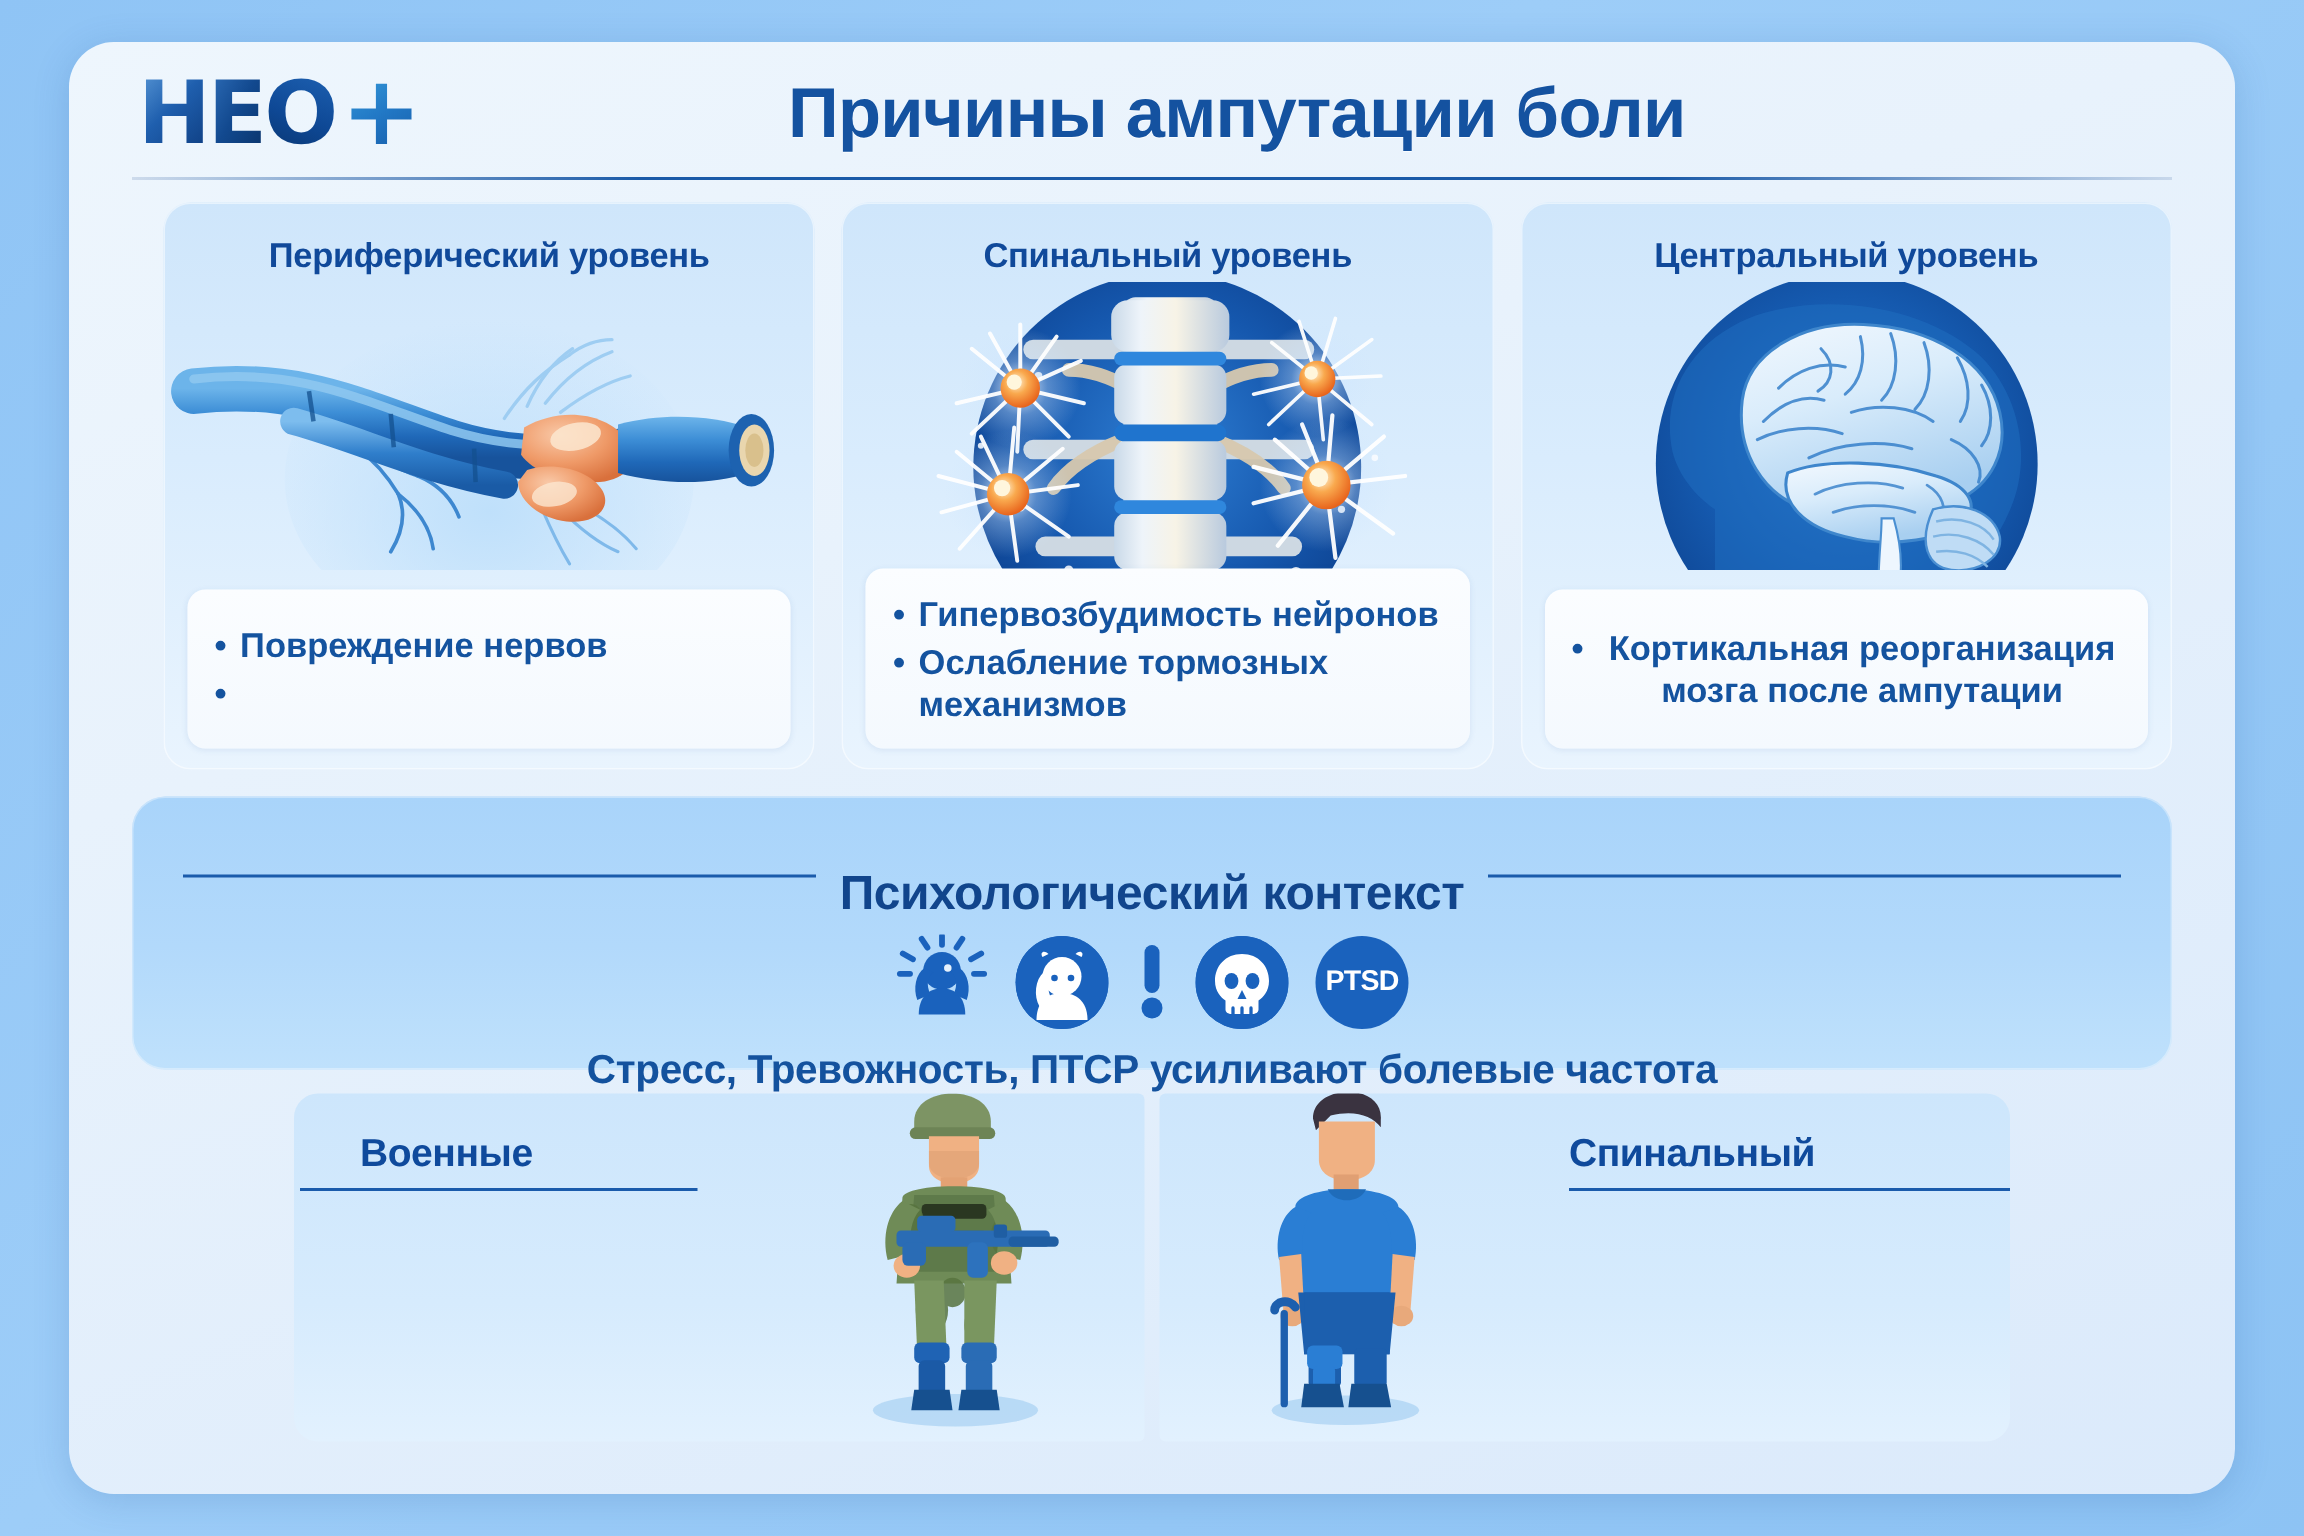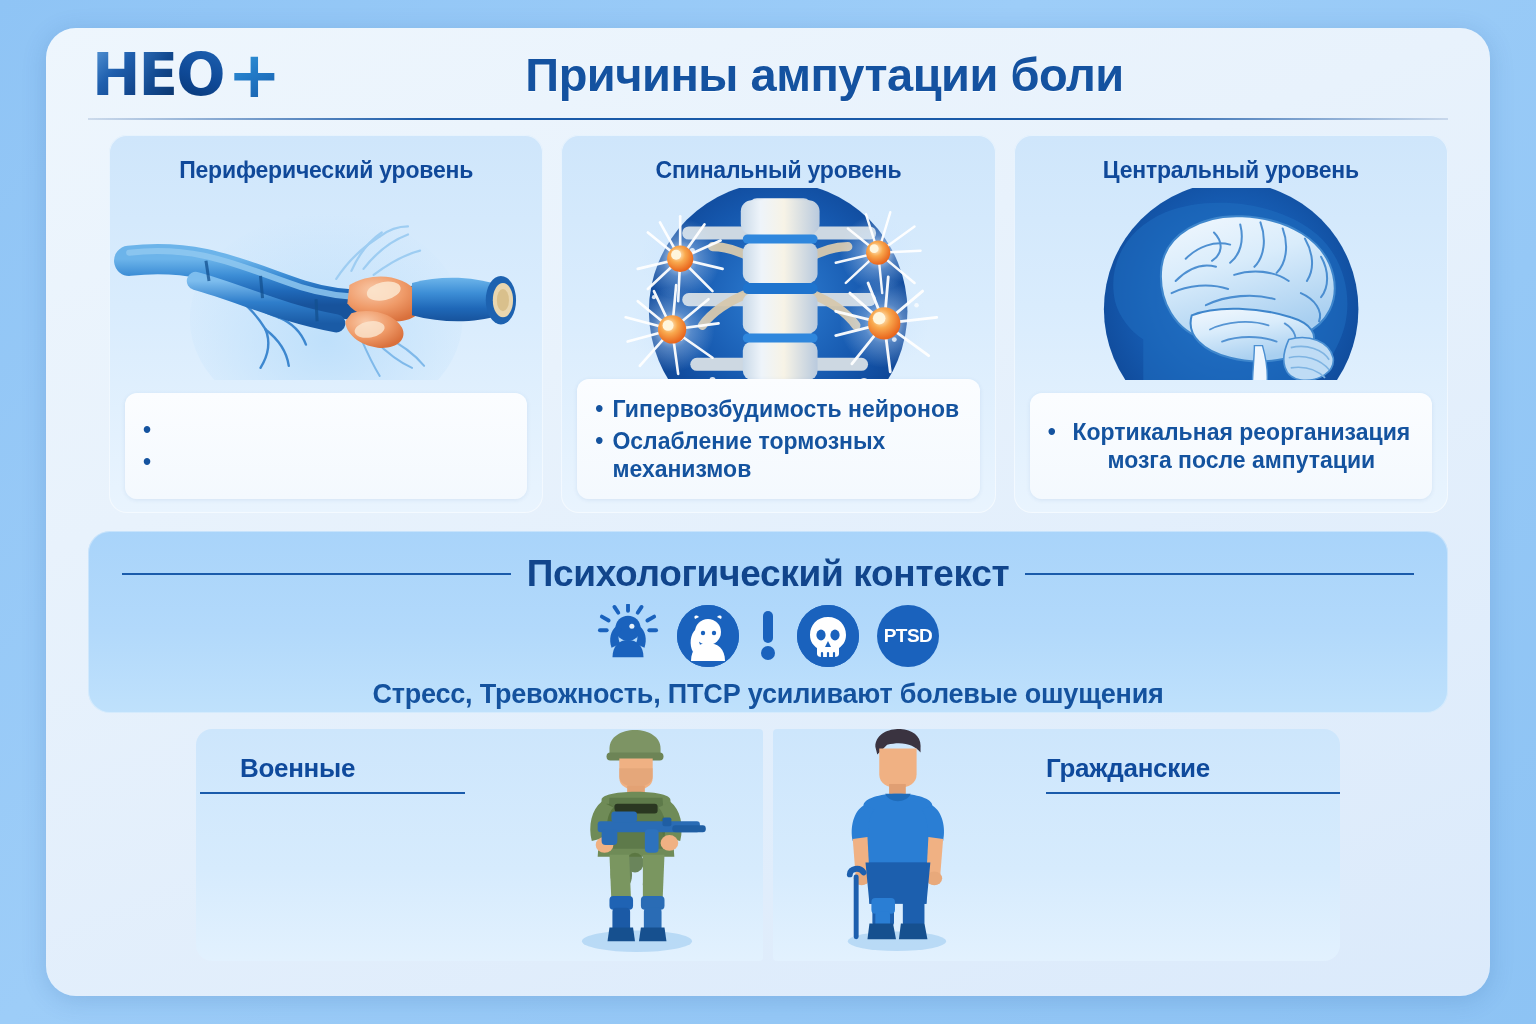--- a/index.html
+++ b/index.html
@@ -165,25 +165,26 @@
     align-items: center;
     gap: 16px;
     padding: 22px 34px 0 34px;
   }
   #psych-head .rule {
     flex: 1;
     height: 2px;
     background: #1a5bab;
   }
   #psych-title {
-    font-size: 37px;
+    font-size: 32px;
     font-weight: 800;
     color: #11458c;
     white-space: nowrap;
     letter-spacing: -0.3px;
+    margin-top: 24px;
   }
   #psych-icons {
     display: flex;
     justify-content: center;
     align-items: flex-start;
     gap: 18px;
     margin-top: 10px;
     height: 62px;
   }
   .pic {
@@ -348,20 +349,21 @@
 
           <path d="M300 94 C 330 86, 362 88, 386 96 L 386 126 C 362 134, 330 134, 300 126 Z" fill="url(#nerveG)"></path>
           <ellipse cx="388" cy="111" rx="15" ry="24" fill="#1d62b0"></ellipse>
           <ellipse cx="390" cy="111" rx="10" ry="17" fill="#e9d6ae"></ellipse>
           <ellipse cx="390" cy="111" rx="6" ry="11" fill="#d9c08c"></ellipse>
         </svg>
       </div>
       <div class="bullets-box">
         <div class="bullet">
           <span class="dot">•</span>
+          <span class="txt">Повреждение нервов</span>
         </div>
         <div class="bullet">
           <span class="dot">•</span>
         </div>
       </div>
     </div>
 
     <div class="level-card">
       <div class="level-title">Спинальный уровень</div>
       <div class="art-zone">
@@ -647,21 +649,21 @@
               <path d="M37 48 L 37 52"></path>
           </g>
         </svg>
       </div>
 
       <div class="pic">
         <span style="color:#fff;font-size:19px;font-weight:800;font-family:'Liberation Sans',sans-serif;letter-spacing:-0.5px;">PTSD</span>
       </div>
     </div>
 
-    <div id="psych-tagline">Стресс, Тревожность, ПТСР усиливают болевые ошущения</div>
+    <div id="psych-tagline">Стресс, Тревожность, ПТСР усиливают болевые частота</div>
   </div>
 
   <div id="groups-row">
 
     <div class="group-card left">
       <div class="group-text">
         <div class="group-title">Военные</div>
         <div class="group-rule"></div>
       </div>
       <div class="figure">
@@ -715,21 +717,21 @@
           <rect x="93" y="184" width="18" height="24" rx="4" fill="#2a6cb5"></rect>
 
           <path d="M58 204 L 82 204 L 84 218 L 56 218 Z" fill="#16508f"></path>
           <path d="M90 204 L 114 204 L 116 218 L 88 218 Z" fill="#16508f"></path>
         </svg>
       </div>
     </div>
 
     <div class="group-card right">
       <div class="group-text">
-        <div class="group-title">Гражданские</div>
+        <div class="group-title">Спинальный</div>
         <div class="group-rule"></div>
       </div>
       <div class="figure">
         <svg viewBox="0 0 150 230" width="150" height="226">
           <ellipse cx="78" cy="218" rx="50" ry="10" fill="#9ecbf0" opacity=".6"></ellipse>
 
           <path d="M56 20 C 56 8, 68 2, 80 2 C 93 2, 103 9, 102 21 L 102 26 C 96 18, 84 14, 68 18 L 58 28 Z" fill="#3a3340"></path>
 
           <path d="M60 22 L 98 22 L 98 48 C 98 57, 90 62, 79 62 C 68 62, 60 57, 60 48 Z" fill="#f0b183"></path>
 

